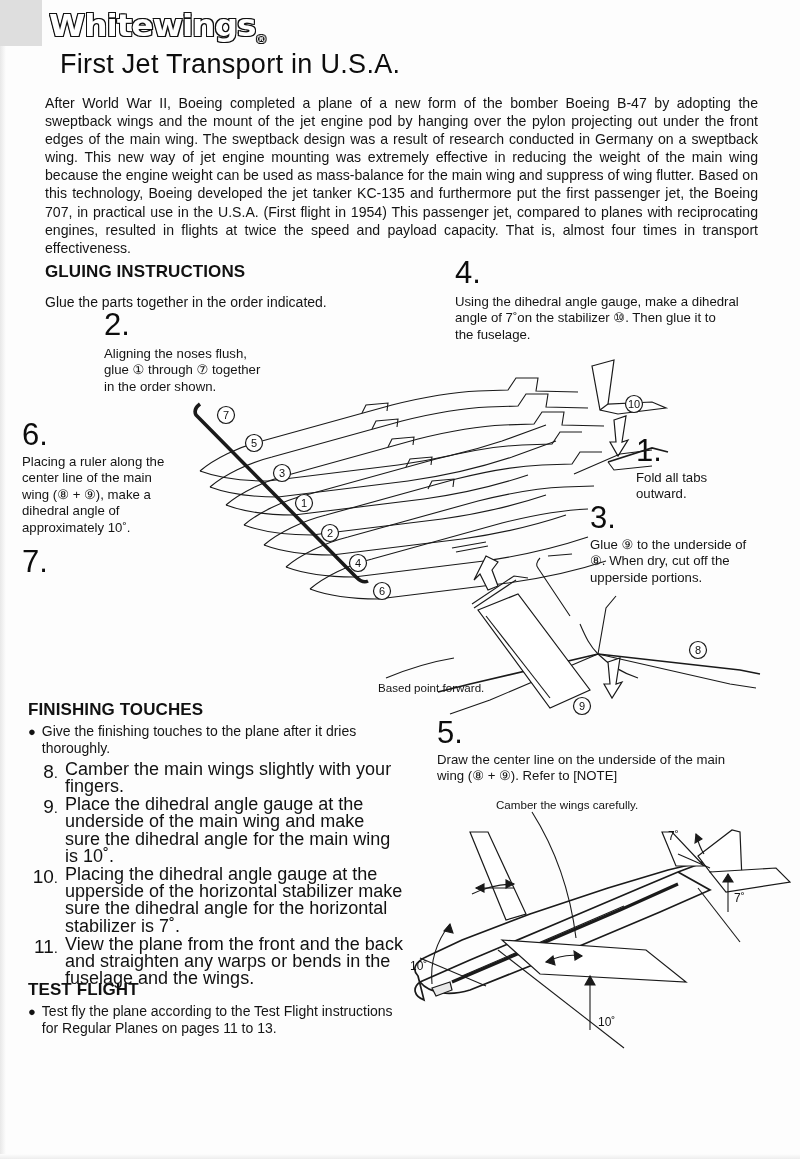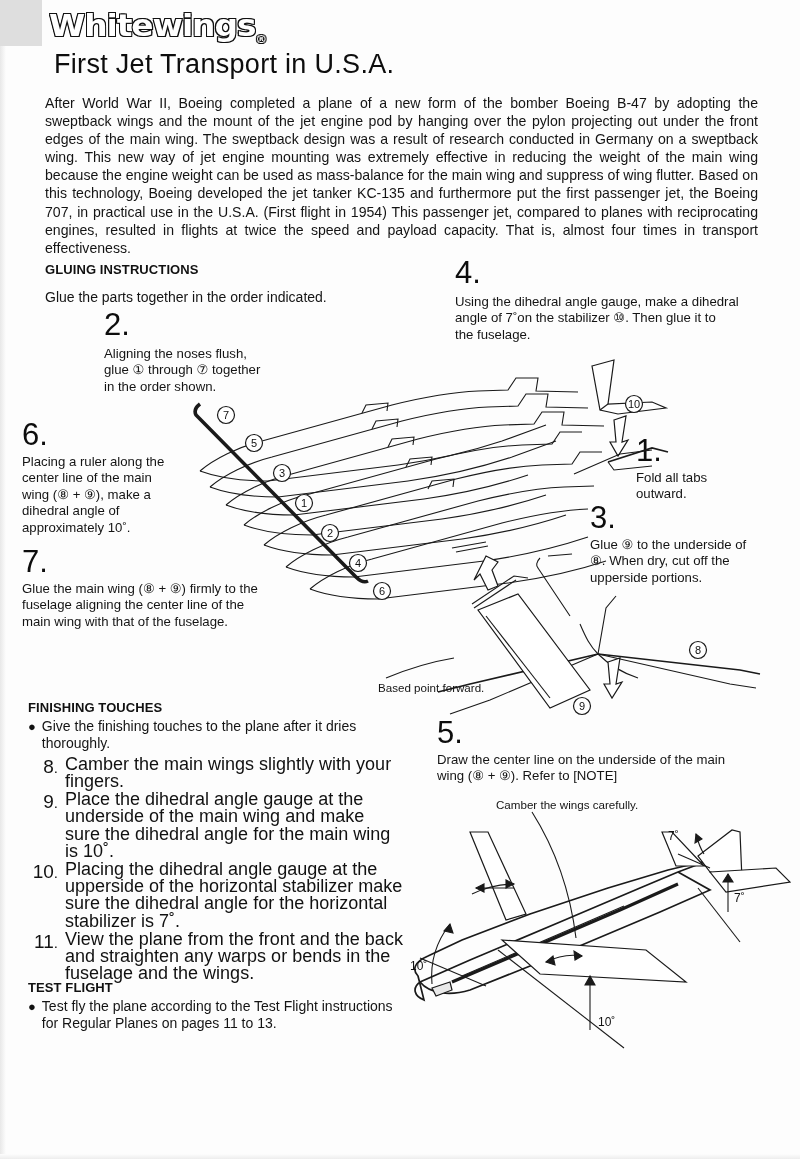--- a/index.html
+++ b/index.html
@@ -58,37 +58,37 @@
   }
   .logo .reg {
     font-size: 11px;
     vertical-align: sub;
     -webkit-text-stroke: 0.8px #111;
   }
 
   
   .page-title {
     position: absolute;
-    left: 54px; top: 49px;
+    left: 60px; top: 49px;
     font-size: 27px;
     letter-spacing: 0.3px;
     color: #0d0d0d;
   }
   .intro {
     position: absolute;
     left: 45px; top: 94px;
     width: 713px;
     font-size: 14.1px;
     line-height: 18.1px;
     text-align: justify;
     color: #141414;
   }
   .sec-head {
     font-weight: bold;
-    font-size: 13px;
+    font-size: 17px;
     letter-spacing: 0.1px;
   }
   .body-txt {
     font-size: 14px;
     line-height: 17.4px;
     color: #141414;
   }
   .small-txt {
     font-size: 13.2px;
     line-height: 16.4px;
@@ -181,25 +181,20 @@
       <div>Placing a ruler along the</div>
       <div>center line of the main</div>
       <div>wing (⑧ + ⑨), make a</div>
       <div>dihedral angle of</div>
       <div>approximately 10˚.</div>
     </div>
   </div>
 
   <div class="abs" style="left:22px; top:547px; width:330px;">
     <div class="bignum">7.</div>
-    <div class="small-txt" style="margin-top:4px;">
-      <div>Glue the main wing (⑧ + ⑨) firmly to the</div>
-      <div>fuselage aligning the center line of the</div>
-      <div>main wing with that of the fuselage.</div>
-    </div>
   </div>
 
   <div class="abs" style="left:636px; top:436px; width:160px;">
     <div class="bignum">1.</div>
     <div class="small-txt" style="margin-top:4px;">
       <div>Fold all tabs</div>
       <div>outward.</div>
     </div>
   </div>
 

